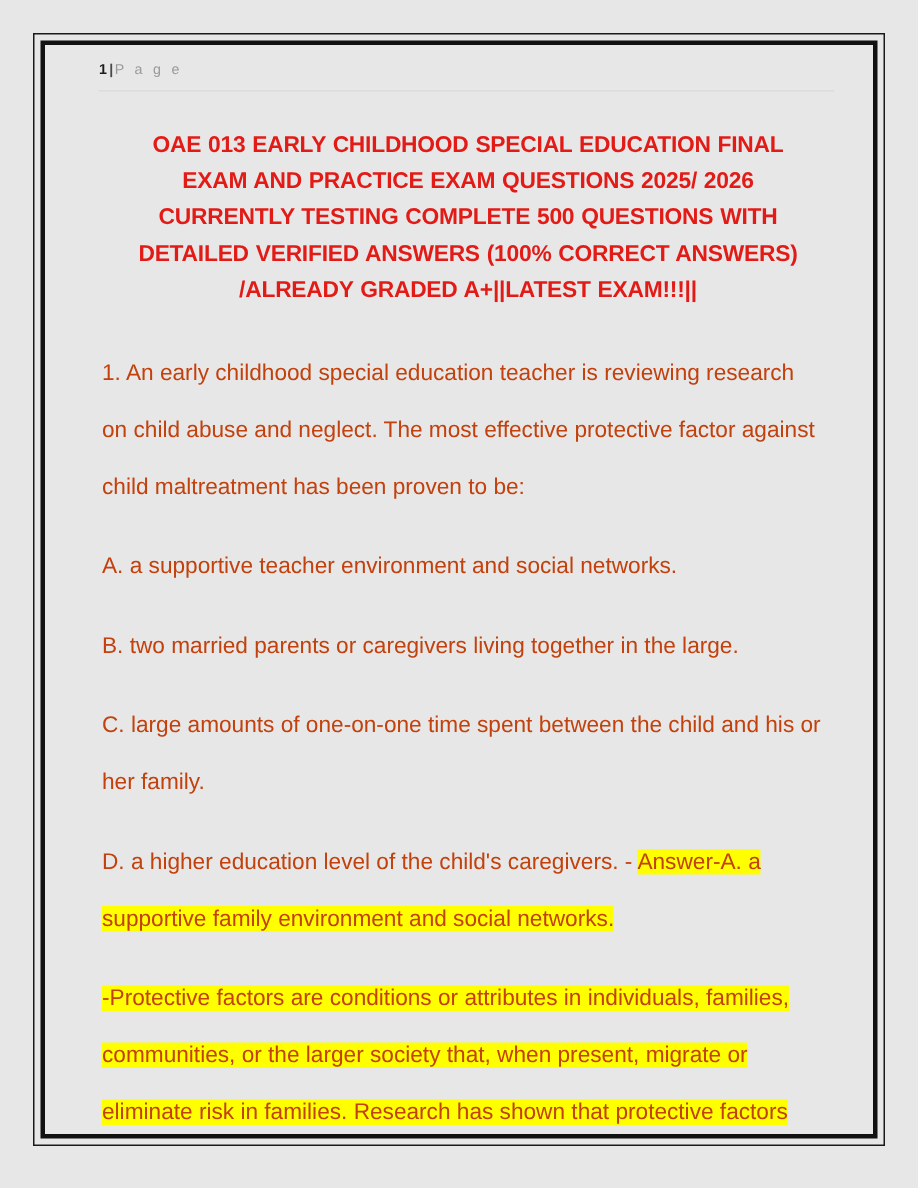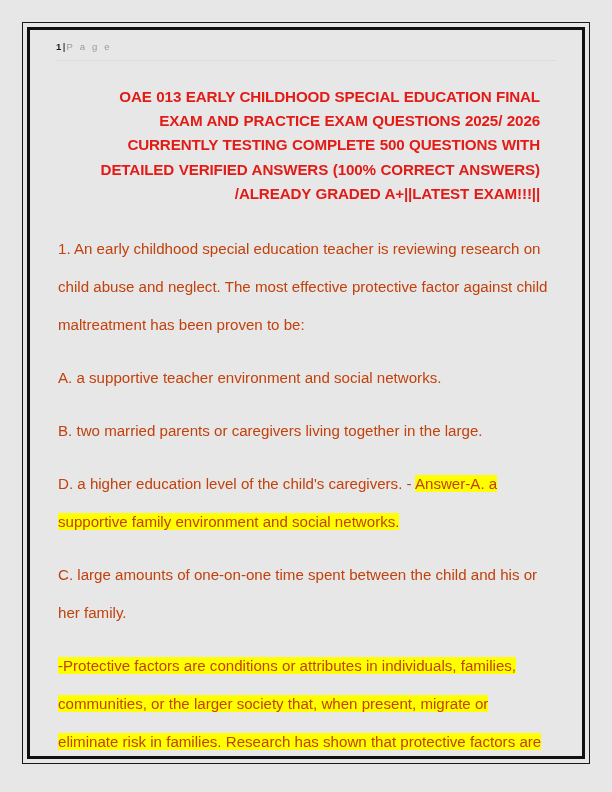--- a/index.html
+++ b/index.html
@@ -37,21 +37,21 @@
     border: 3px solid #111111;
     background: #e7e7e7;
   }
   .page-content {
     position: absolute;
     left: 0;
     top: 0;
     right: 0;
     bottom: 0;
     box-sizing: border-box;
-    padding: 10px 26px 0 26px;
+    padding: 10px 26px 0 36px;
     overflow: hidden;
   }
 
   
   .page-header {
     font-size: 9.5px;
     line-height: 14px;
     padding-bottom: 6px;
     border-bottom: 1px solid #dcdcdc;
     white-space: nowrap;
@@ -67,21 +67,21 @@
     padding: 0 1px;
   }
   .page-header .pg-word {
     color: #9a9a9a;
     letter-spacing: 2.2px;
   }
 
   
   .doc-title {
     margin: 24px 16px 0 18px;
-    text-align: right;
+    text-align: center;
     color: #e21b17;
     font-weight: bold;
     font-size: 15.2px;
     line-height: 24.2px;
     letter-spacing: -0.15px;
     word-spacing: 0.5px;
   }
 
   
   .doc-body {
@@ -114,23 +114,23 @@
       <div class="doc-title">OAE 013 EARLY CHILDHOOD SPECIAL EDUCATION FINAL EXAM AND PRACTICE EXAM QUESTIONS 2025/ 2026 CURRENTLY TESTING COMPLETE 500 QUESTIONS WITH DETAILED VERIFIED ANSWERS (100% CORRECT ANSWERS) /ALREADY GRADED A+||LATEST EXAM!!!||</div>
 
       <div class="doc-body">
 
         <p class="para">1. An early childhood special education teacher is reviewing research on child abuse and neglect. The most effective protective factor against child maltreatment has been proven to be:</p>
 
         <p class="para">A. a supportive teacher environment and social networks.</p>
 
         <p class="para">B. two married parents or caregivers living together in the large.</p>
 
+        <p class="para">C. large amounts of one-on-one time spent between the child and his or her family.</p>
+
         <p class="para"><span>D. a higher education level of the child's caregivers. -</span> <span class="hl">Answer-A. a supportive family environment and social networks.</span></p>
-
-        <p class="para">C. large amounts of one-on-one time spent between the child and his or her family.</p>
 
         <p class="para"><span class="hl">-Protective factors are conditions or attributes in individuals, families, communities, or the larger society that, when present, migrate or eliminate risk in families. Research has shown that protective factors are linked to a lower together of child abuse and neglect. Many</span></p>
 
       </div>
 
     </div>
   </div>
 </div>
 
 </body></html>

